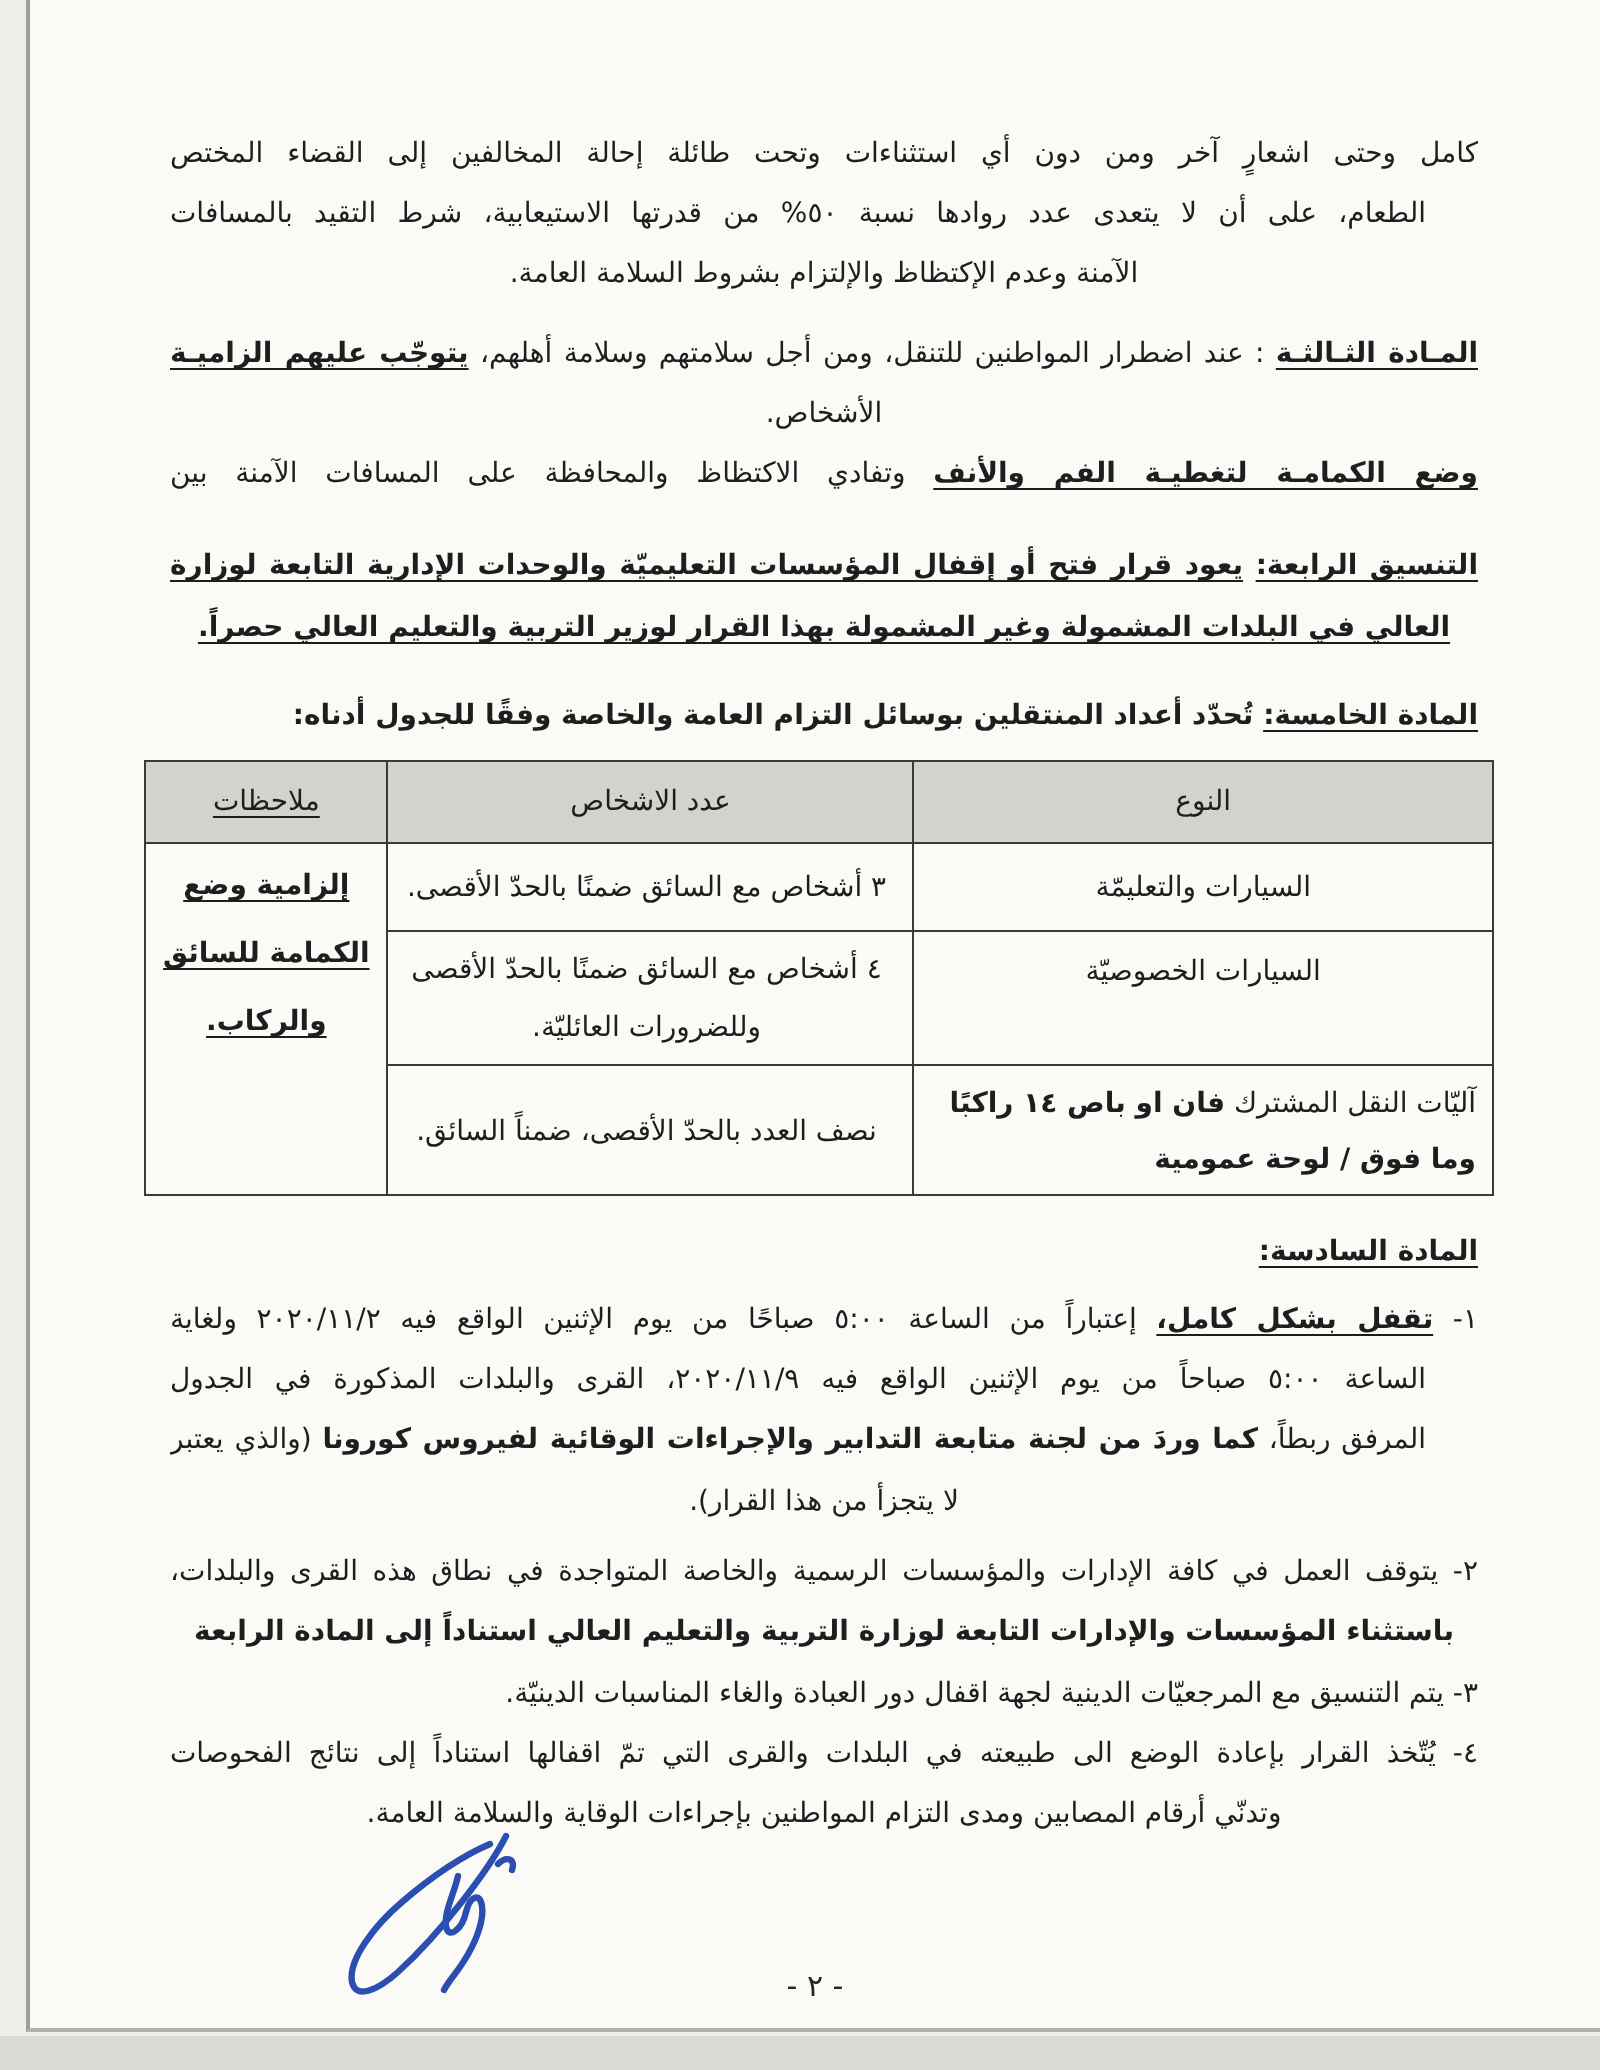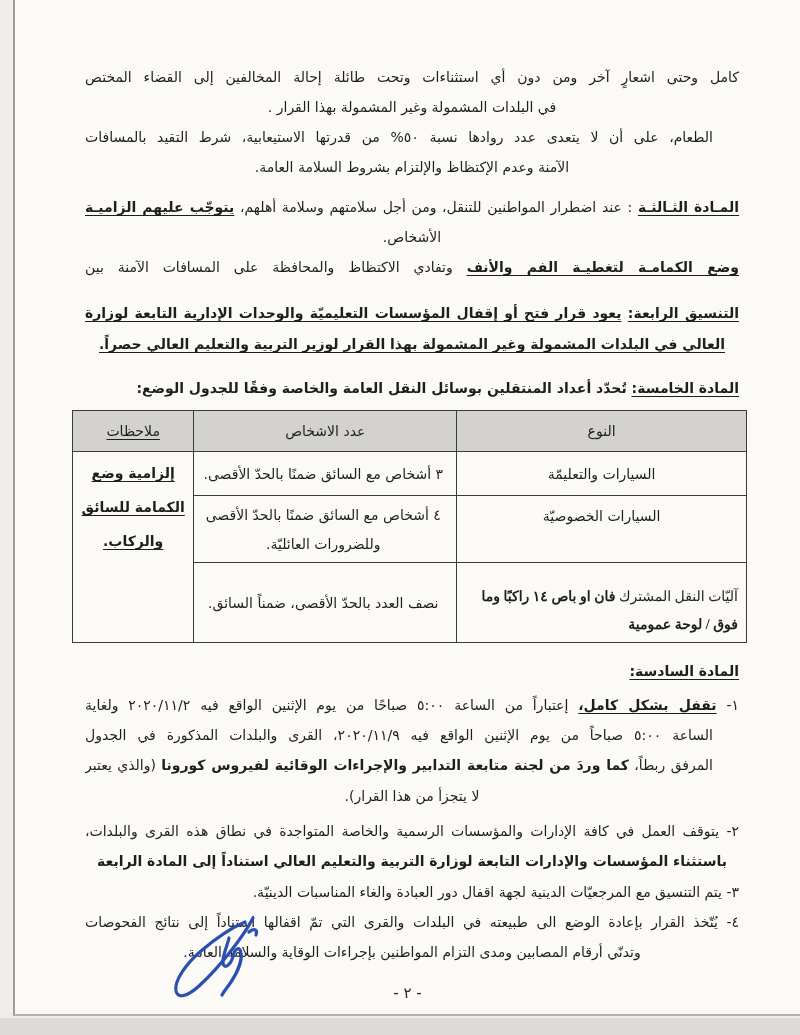--- a/index.html
+++ b/index.html
@@ -40,48 +40,47 @@
     table-layout:fixed;
   }
   .doc-table th,.doc-table td{border:1.5px solid #3a3a3a;font-size:14px;}
   .doc-table thead th{
     background:#d3d2cf;height:38px;font-weight:normal;text-align:center;
   }
   .doc-table tbody tr:nth-child(1){height:44px;}
   .doc-table tbody tr:nth-child(2){height:64px;}
   .doc-table tbody tr:nth-child(3){height:58px;}
   .cell-type{text-align:center;vertical-align:middle;padding:3px 8px;line-height:28px;}
-  .cell-type.ta-r{text-align:right;vertical-align:top;padding-top:20px;font-family:Liberation Serif, serif;}
+  .cell-type.ta-r{text-align:right;vertical-align:top;padding-top:5px;}
   .doc-table tbody tr:nth-child(2) .cell-type{vertical-align:top;padding-top:6px;}
   .cell-count{text-align:center;vertical-align:top;padding:5px 10px 3px 6px;line-height:29px;}
   .doc-table tbody tr:nth-child(1) .cell-count,
   .doc-table tbody tr:nth-child(3) .cell-count{vertical-align:middle;}
   .cell-notes{vertical-align:top;text-align:center;padding:4px 4px 0 4px;line-height:34px;}
   .footer{
     position:absolute;bottom:12px;left:0;right:0;
     text-align:center;font-size:15px;color:#242424;
   }
   .signature{position:absolute;left:150px;top:910px;z-index:3;}
   .sig{fill:none;stroke-width:3.2;stroke-linecap:round;stroke-linejoin:round;}
 </style>
 </head>
 <body>
 
 <div class="page">
   <div class="content" id="doc-content">
       <div class="line j"><span>كامل وحتى اشعارٍ آخر ومن دون أي استثناءات وتحت طائلة إحالة المخالفين إلى القضاء المختص</span></div>
-      <div class="line c"><span>في البلدات المشمولة وغير المشمولة بهذا القرار .</span></div>
       <div class="line j ind"><span>الطعام، على أن لا يتعدى عدد روادها نسبة ٥٠% من قدرتها الاستيعابية، شرط التقيد بالمسافات</span></div>
       <div class="line c"><span>الآمنة وعدم الإكتظاظ والإلتزام بشروط السلامة العامة.</span></div>
       <div class="line j" style="margin-top: 10px;"><span class="b u">المـادة الثـالثـة</span><span> : عند اضطرار المواطنين للتنقل، ومن أجل سلامتهم وسلامة أهلهم، </span><span class="b u">يتوجّب عليهم الزاميـة</span></div>
       <div class="line c"><span>الأشخاص.</span></div>
       <div class="line j"><span class="b u">وضع الكمامـة لتغطيـة الفم والأنف</span><span> وتفادي الاكتظاظ والمحافظة على المسافات الآمنة بين</span></div>
       <div class="line j" style="margin-top: 16px;"><span class="b u">التنسيق الرابعة:</span><span class="b"> </span><span class="b u">يعود قرار فتح أو إقفال المؤسسات التعليميّة والوحدات الإدارية التابعة لوزارة التربيـة والتعليم</span></div>
       <div class="line c"><span class="b u">العالي في البلدات المشمولة وغير المشمولة بهذا القرار لوزير التربية والتعليم العالي حصراً.</span></div>
-      <div class="line r" style="margin-top: 14px;"><span class="b u">المادة الخامسة:</span><span class="b"> تُحدّد أعداد المنتقلين بوسائل النقل العامة والخاصة وفقًا للجدول الوضع:</span></div>
+      <div class="line r" style="margin-top: 14px;"><span class="b u">المادة الخامسة:</span><span class="b"> تُحدّد أعداد المنتقلين بوسائل التزام العامة والخاصة وفقًا للجدول أدناه:</span></div>
       <table class="doc-table" dir="rtl">
         <colgroup>
           <col style="width: 43%;">
           <col style="width: 39%;">
           <col style="width: 18%;">
         </colgroup>
         <thead>
           <tr>
             <th><span>النوع</span></th>
             <th><span>عدد الاشخاص</span></th>

